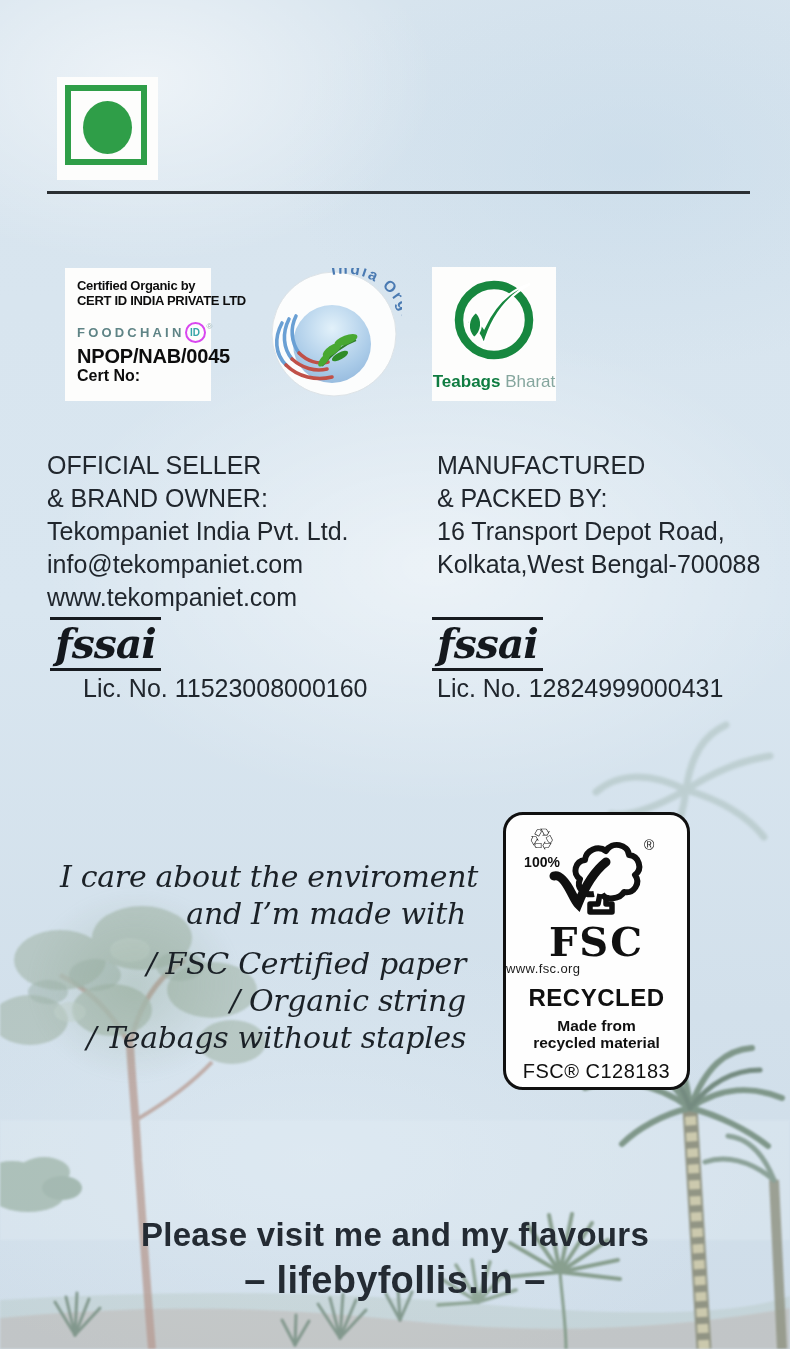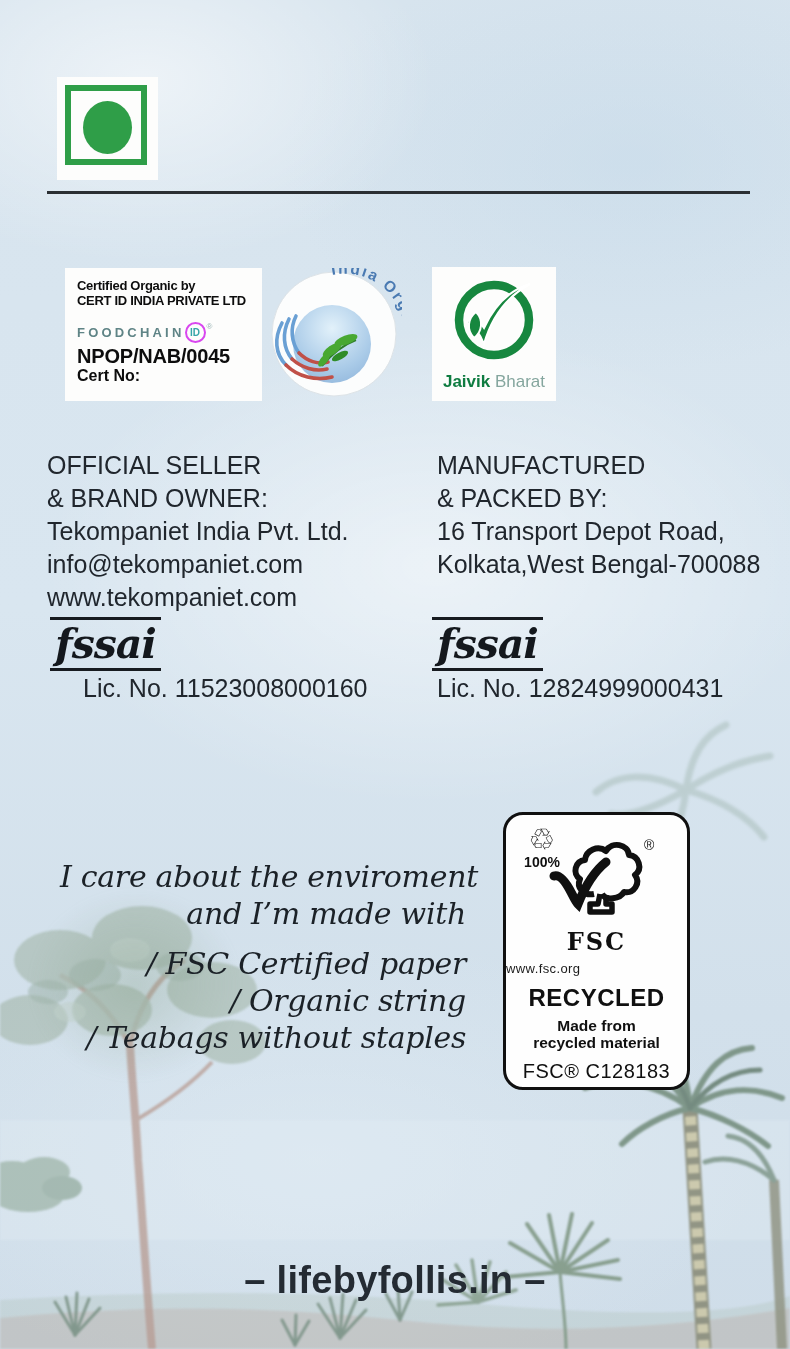--- a/index.html
+++ b/index.html
@@ -20,21 +20,21 @@
         background:radial-gradient(closest-side, rgba(133,158,133,.32), rgba(133,158,133,0));filter:blur(5px);}
 
   
   .veg-outer{position:absolute;left:57px;top:77px;width:101px;height:103px;background:#fdfdfc;}
   .veg-rect{position:absolute;left:8px;top:8px;width:82px;height:80px;border:6px solid #2f9e48;box-sizing:border-box;}
   .veg-dot{position:absolute;left:26px;top:24px;width:49px;height:53px;background:#2f9e48;border-radius:50%;}
 
   .divider{position:absolute;left:47px;top:191px;width:703px;height:3px;background:#2b2f33;}
 
   
-  .certid-box{position:absolute;left:65px;top:268px;width:197px;height:133px;background:#fdfdfc;
+  .certid-box{position:absolute;left:65px;top:268px;width:146px;height:133px;background:#fdfdfc;
               box-sizing:border-box;padding:11px 6px 0 12px;color:#0d0d0d;}
   .co-line{font-size:13px;line-height:14.5px;font-weight:600;letter-spacing:-0.3px;white-space:nowrap;}
   .foodchain-row{margin-top:14px;display:flex;align-items:center;}
   .fc-text{font-size:13px;letter-spacing:3.2px;color:#5f8486;font-weight:600;}
   .fc-id{width:21px;height:21px;border:2px solid #d946ef;border-radius:50%;display:flex;align-items:center;
          justify-content:center;color:#35a5a8;font-size:10px;font-weight:700;box-sizing:border-box;flex:0 0 auto;}
   .fc-reg{font-size:8px;color:#9ab4b4;align-self:flex-start;margin-left:1px;}
   .npop{margin-top:4px;font-size:20px;line-height:18px;font-weight:600;letter-spacing:-0.2px;}
   .certno{font-size:16px;line-height:21px;font-weight:600;}
 
@@ -69,21 +69,21 @@
 
   
   .fsc-box{position:absolute;left:503px;top:812px;width:187px;height:278px;background:#fefefe;
            border:3px solid #101010;border-radius:20px;box-sizing:border-box;color:#101010;}
   .fsc-recycle{position:absolute;left:12px;top:8px;width:48px;text-align:center;}
   .rec-icon{font-family:"DejaVu Sans",sans-serif;font-size:30px;line-height:34px;color:#101010;display:block;}
   .pct{font-size:14px;font-weight:700;margin-top:-3px;}
   .fsc-tree{position:absolute;left:42px;top:16px;width:104px;height:94px;}
   .fsc-reg{position:absolute;left:138px;top:22px;font-size:14px;font-weight:500;}
   .fsc-word{position:absolute;top:110px;width:100%;text-align:center;font-family:"DejaVu Serif",serif;
-            font-weight:700;font-size:24px;letter-spacing:2px;line-height:34px;}
+            font-weight:700;font-size:40px;letter-spacing:2px;line-height:34px;}
   .fsc-url{position:absolute;top:146px;width:100%;text-align:left;font-size:13px;letter-spacing:.4px;color:#1b1b1b;}
   .fsc-type{position:absolute;top:169px;width:100%;text-align:center;font-size:24px;font-weight:700;letter-spacing:.5px;}
   .fsc-desc{position:absolute;top:202px;width:100%;text-align:center;font-size:15.5px;font-weight:700;line-height:17px;}
   .fsc-code{position:absolute;top:245px;width:100%;text-align:center;font-size:20px;font-weight:500;letter-spacing:.5px;}
 
   
   .footer1{position:absolute;left:0;top:1216px;width:790px;text-align:center;font-size:33px;font-weight:600;
            color:#242b33;letter-spacing:.3px;}
   .footer2{position:absolute;left:0;top:1259px;width:790px;text-align:center;font-size:38px;font-weight:700;
            color:#242b33;letter-spacing:.3px;}
@@ -262,21 +262,21 @@
     </text>
   </svg>
 
   <div class="jaivik-box">
     <svg class="jaivik-emblem" viewBox="0 0 96 96" xmlns="http://www.w3.org/2000/svg">
       <circle cx="48" cy="48" r="35" fill="none" stroke="#17873f" stroke-width="8.5"></circle>
       <path d="M20 50 C28 54 34 62 38 72 C46 44 62 24 84 12 C64 18 48 34 38 56 C33 48 27 46 20 50 Z" fill="#17873f" stroke="#ffffff" stroke-width="2"></path>
       <path d="M30 40 C22 46 20 58 28 66 C36 60 38 48 30 40 Z" fill="#17873f" stroke="#ffffff" stroke-width="2"></path>
     </svg>
     <div class="jaivik-text">
-      <span class="jv1">Jaivik</span>
+      <span class="jv1">Teabags</span>
       <span class="jv2">Bharat</span>
     </div>
   </div>
 
   <div class="col col-left">
     <div class="line">OFFICIAL SELLER</div>
     <div class="line">&amp; BRAND OWNER:</div>
     <div class="line">Tekompaniet India Pvt. Ltd.</div>
     <div class="line">info@tekompaniet.com</div>
     <div class="line">www.tekompaniet.com</div>
@@ -321,15 +321,16 @@
     <div class="fsc-word">FSC</div>
     <div class="fsc-url">www.fsc.org</div>
     <div class="fsc-type">RECYCLED</div>
     <div class="fsc-desc">
       <div>Made from</div>
       <div>recycled material</div>
     </div>
     <div class="fsc-code">FSC® C128183</div>
   </div>
 
+  <div class="footer1">Please visit me and my flavours</div>
   <div class="footer2">– lifebyfollis.in –</div>
 
 </div>
 
 </body></html>

